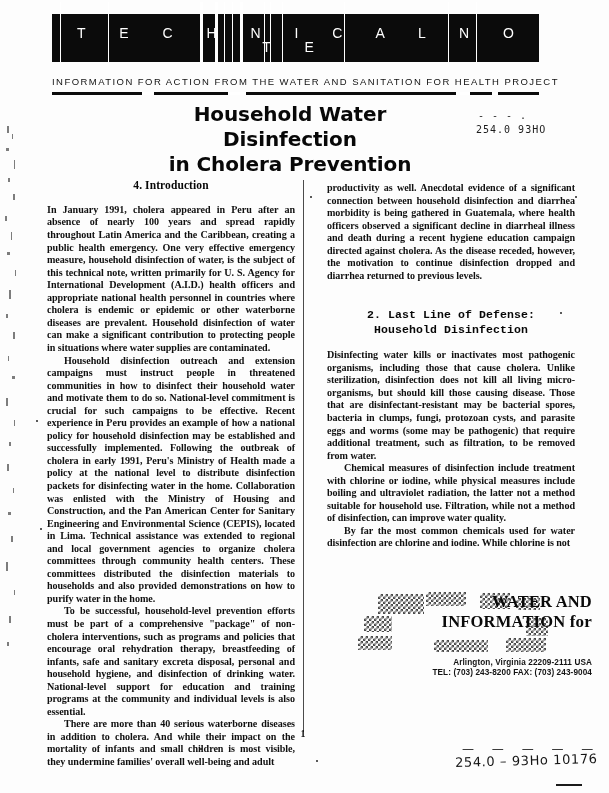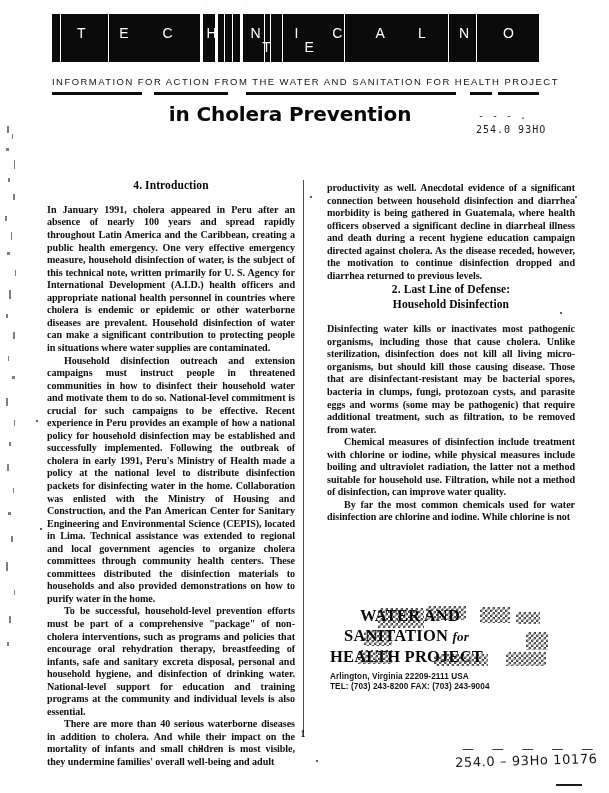--- a/index.html
+++ b/index.html
@@ -163,41 +163,40 @@
     color: #101010;
     font-weight: 600;
   }
   p.body + p.body { text-indent: 17px; }
 
   
   #logo-block {
     position: absolute;
     left: 330px; top: 592px;
     width: 262px;
-    text-align: left;
-    margin-top: 14px;
+    text-align: right;
   }
   .logo-art {
     position: relative;
     height: 62px;
   }
   .logo-words {
     position: absolute;
     left: 0; right: 0; top: 0;
     font-family: "Liberation Serif", "DejaVu Serif", serif;
     font-weight: bold;
     font-size: 16.5px;
     line-height: 20px;
     letter-spacing: .2px;
     color: #0a0a0a;
   }
   .logo-words .l1 { padding-left: 30px; }
   .logo-words .l2 { padding-left: 14px; }
   .logo-words .l3 { padding-left: 0px; }
-  .logo-words .small { font-size: 13px; font-style: italic; }
+  .logo-words .small { font-size: 17px; }
   .checker {
     position: absolute;
     background-image:
       linear-gradient(45deg, #111 25%, transparent 25%, transparent 75%, #111 75%),
       linear-gradient(45deg, #111 25%, transparent 25%, transparent 75%, #111 75%);
     background-size: 5px 5px;
     background-position: 0 0, 2.5px 2.5px;
     opacity: .75;
   }
   #address {
@@ -316,39 +315,40 @@
   <div id="subhead">INFORMATION FOR ACTION FROM THE WATER AND SANITATION FOR HEALTH PROJECT</div>
 
   <div id="rule-top">
     <span class="gap" style="left:90px; width:12px;"></span>
     <span class="gap" style="left:176px; width:18px;"></span>
     <span class="gap" style="left:404px; width:14px;"></span>
     <span class="gap" style="left:440px; width:6px;"></span>
   </div>
 
   <div id="title-block">
+    <div>Household Water Disinfection</div>
     <div>in Cholera Prevention</div>
   </div>
 
   <div id="stamp-dashes">- - - .</div>
   <div id="stamp">254.0  93HO</div>
 
   <div id="col-divider"></div>
 
   <div id="col-left">
     <h2 class="section">4. Introduction</h2>
     <p class="body">In January 1991, cholera appeared in Peru after an absence of nearly 100 years and spread rapidly throughout Latin America and the Caribbean, creating a public health emergency. One very effective emergency measure, household disinfection of water, is the subject of this technical note, written primarily for U. S. Agency for International Development (A.I.D.) health officers and appropriate national health personnel in countries where cholera is endemic or epidemic or other waterborne diseases are prevalent. Household disinfection of water can make a significant contribution to protecting people in situations where water supplies are contaminated.</p>
     <p class="body">Household disinfection outreach and extension campaigns must instruct people in threatened communities in how to disinfect their household water and motivate them to do so. National-level commitment is crucial for such campaigns to be effective. Recent experience in Peru provides an example of how a national policy for household disinfection may be established and successfully implemented. Following the outbreak of cholera in early 1991, Peru's Ministry of Health made a policy at the national level to distribute disinfection packets for disinfecting water in the home. Collaboration was enlisted with the Ministry of Housing and Construction, and the Pan American Center for Sanitary Engineering and Environmental Science (CEPIS), located in Lima. Technical assistance was extended to regional and local government agencies to organize cholera committees through community health centers. These committees distributed the disinfection materials to households and also provided demonstrations on how to purify water in the home.</p>
     <p class="body">To be successful, household-level prevention efforts must be part of a comprehensive "package" of non-cholera interventions, such as programs and policies that encourage oral rehydration therapy, breastfeeding of infants, safe and sanitary excreta disposal, personal and household hygiene, and disinfection of drinking water. National-level support for education and training programs at the community and individual levels is also essential.</p>
     <p class="body">There are more than 40 serious waterborne diseases in addition to cholera. And while their impact on the mortality of infants and small children is most visible, they undermine families' overall well-being and adult</p>
   </div>
 
   <div id="col-right">
     <p class="body">productivity as well. Anecdotal evidence of a significant connection between household disinfection and diarrhea morbidity is being gathered in Guatemala, where health officers observed a significant decline in diarrheal illness and death during a recent hygiene education campaign directed against cholera. As the disease receded, however, the motivation to continue disinfection dropped and diarrhea returned to previous levels.</p>
-    <h2 class="section two" style="">
+    <h2 class="section two" style="margin-top:26px;font-family:Liberation Mono, monospace;">
       <span>2. Last Line of Defense:</span><br>
       <span>Household Disinfection</span>
     </h2>
     <p class="body">Disinfecting water kills or inactivates most pathogenic organisms, including those that cause cholera. Unlike sterilization, disinfection does not kill all living micro-organisms, but should kill those causing disease. Those that are disinfectant-resistant may be bacterial spores, bacteria in clumps, fungi, protozoan cysts, and parasite eggs and worms (some may be pathogenic) that require additional treatment, such as filtration, to be removed from water.</p>
     <p class="body">Chemical measures of disinfection include treatment with chlorine or iodine, while physical measures include boiling and ultraviolet radiation, the latter not a method suitable for household use. Filtration, while not a method of disinfection, can improve water quality.</p>
     <p class="body">By far the most common chemicals used for water disinfection are chlorine and iodine. While chlorine is not</p>
   </div>
 
   <div id="logo-block">
     <div class="logo-art">
@@ -356,22 +356,21 @@
       <span class="checker" style="left:96px; top:0px;  width:40px; height:14px;"></span>
       <span class="checker" style="left:150px;top:1px;  width:30px; height:16px;"></span>
       <span class="checker" style="left:186px;top:6px;  width:24px; height:12px;"></span>
       <span class="checker" style="left:34px; top:24px; width:28px; height:16px;"></span>
       <span class="checker" style="left:196px;top:26px; width:22px; height:18px;"></span>
       <span class="checker" style="left:28px; top:44px; width:34px; height:14px;"></span>
       <span class="checker" style="left:104px;top:48px; width:54px; height:12px;"></span>
       <span class="checker" style="left:176px;top:46px; width:40px; height:14px;"></span>
       <div class="logo-words">
         <div class="l1">WATER AND</div>
-        <div class="l2"><span>SANITATION </span><span class="small">for</span></div>
-        <div class="l3">HEALTH PROJECT</div>
+        <div class="l2"><span>INFORMATION </span><span class="small">for</span></div>
       </div>
     </div>
     <div id="address">
       <div>Arlington, Virginia 22209-2111 USA</div>
       <div>TEL: (703) 243-8200   FAX: (703) 243-9004</div>
     </div>
     <div id="sponsor">
     </div>
   </div>
 

